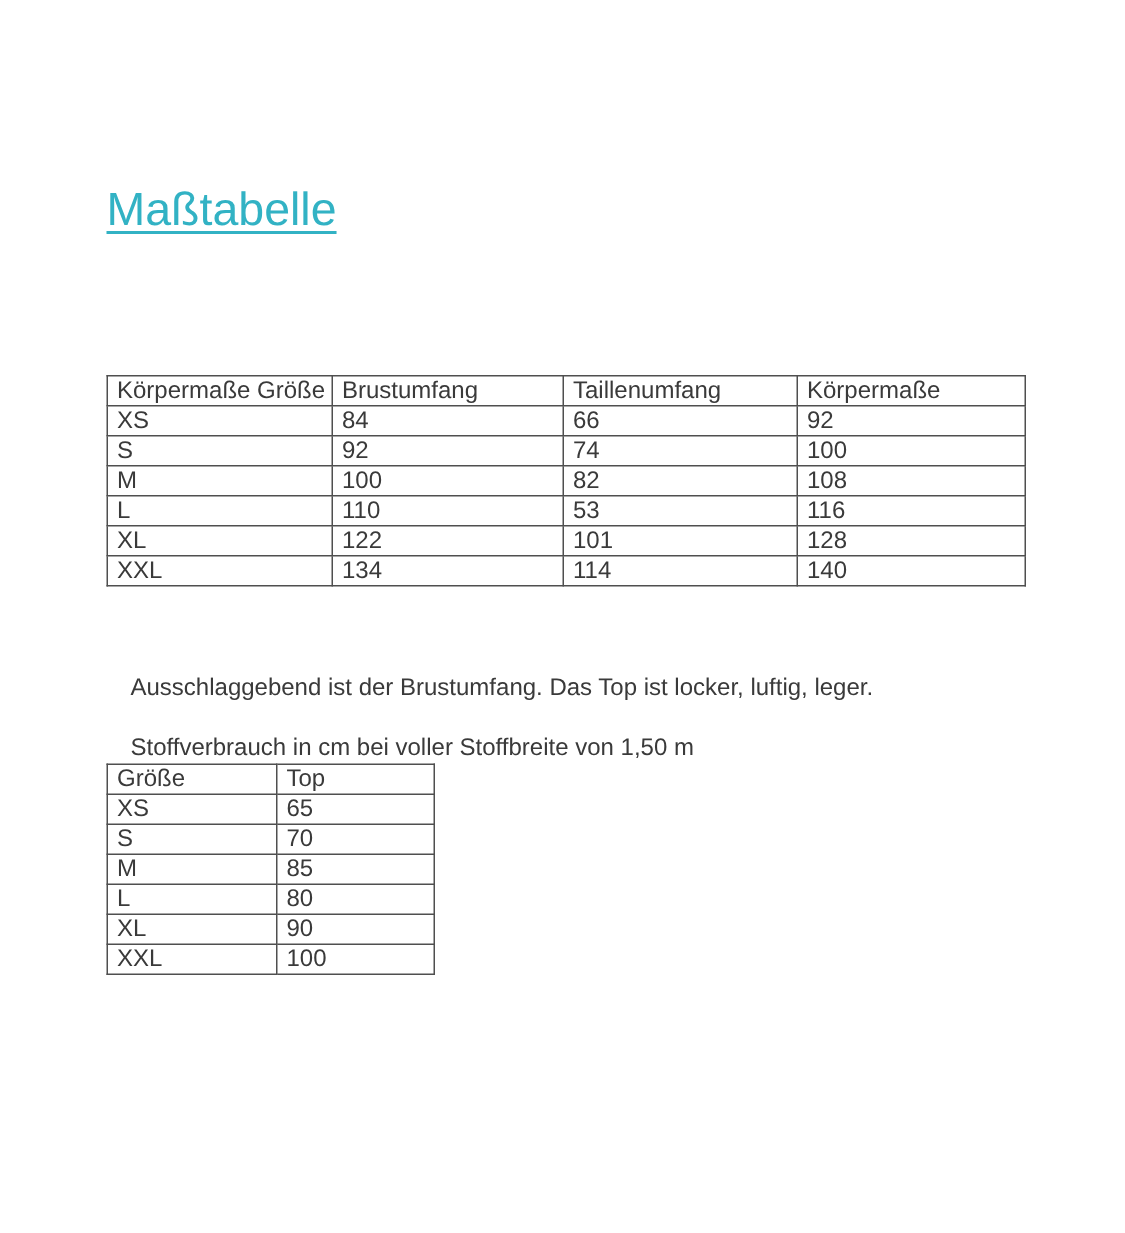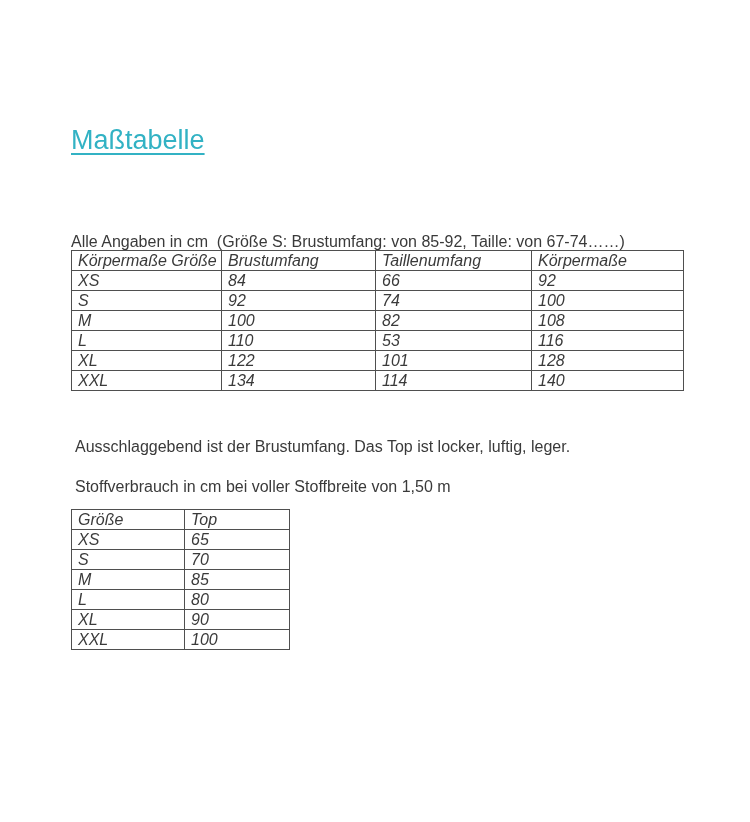--- a/index.html
+++ b/index.html
@@ -14,40 +14,40 @@
     background: #ffffff;
     overflow: hidden;
     font-family: "Liberation Sans", "DejaVu Sans", sans-serif;
     color: #3a3a3a;
   }
   .title {
     position: absolute;
     left: 71px;
     top: 123px;
     margin: 0;
-    font-size: 27px;
+    font-size: 31px;
     line-height: 34px;
     font-weight: normal;
     text-decoration: underline;
     text-decoration-thickness: 2px;
     text-underline-offset: 4px;
     white-space: pre;
   }
   .intro {
     position: absolute;
     left: 71px;
     top: 189px;
     font-size: 16px;
     line-height: 21px;
     white-space: pre-wrap;
   }
   .note {
     position: absolute;
     left: 71px;
-    margin: 4px;
+    margin: 16px;
     font-size: 16px;
     line-height: 21px;
     white-space: pre-wrap;
   }
   .n1 { top: 432px; }
   .n2 { top: 472px; }
   table.doc-table {
     position: absolute;
     border-collapse: collapse;
     table-layout: fixed;
@@ -58,34 +58,32 @@
   table.doc-table td {
     border: 1px solid #4f4f4f;
     font-weight: normal;
     text-align: left;
     vertical-align: middle;
     height: 19px;
     line-height: 19px;
     padding: 0 0 0 6px;
     overflow: hidden;
     white-space: nowrap;
-    font-style: italic;
   }
   .t1 { left: 71px; top: 250px; width: 612px; }
   .t2 { left: 71px; top: 509px; width: 218px; }
 </style>
 </head>
 <body>
 
 <div class="page">
 
   <h1 class="title" style="color: rgb(50, 178, 196); text-decoration-color: rgb(50, 178, 196);">Maßtabelle</h1>
 
   <div class="intro">
-    <div>Alle Angaben in cm  (Größe S: Brustumfang: von 85-92, Taille: von 67-74……)</div>
   </div>
 
   <table class="doc-table t1">
     <colgroup>
       <col style="width:150px">
       <col style="width:154px">
       <col style="width:156px">
       <col style="width:152px">
     </colgroup>
   <thead>

